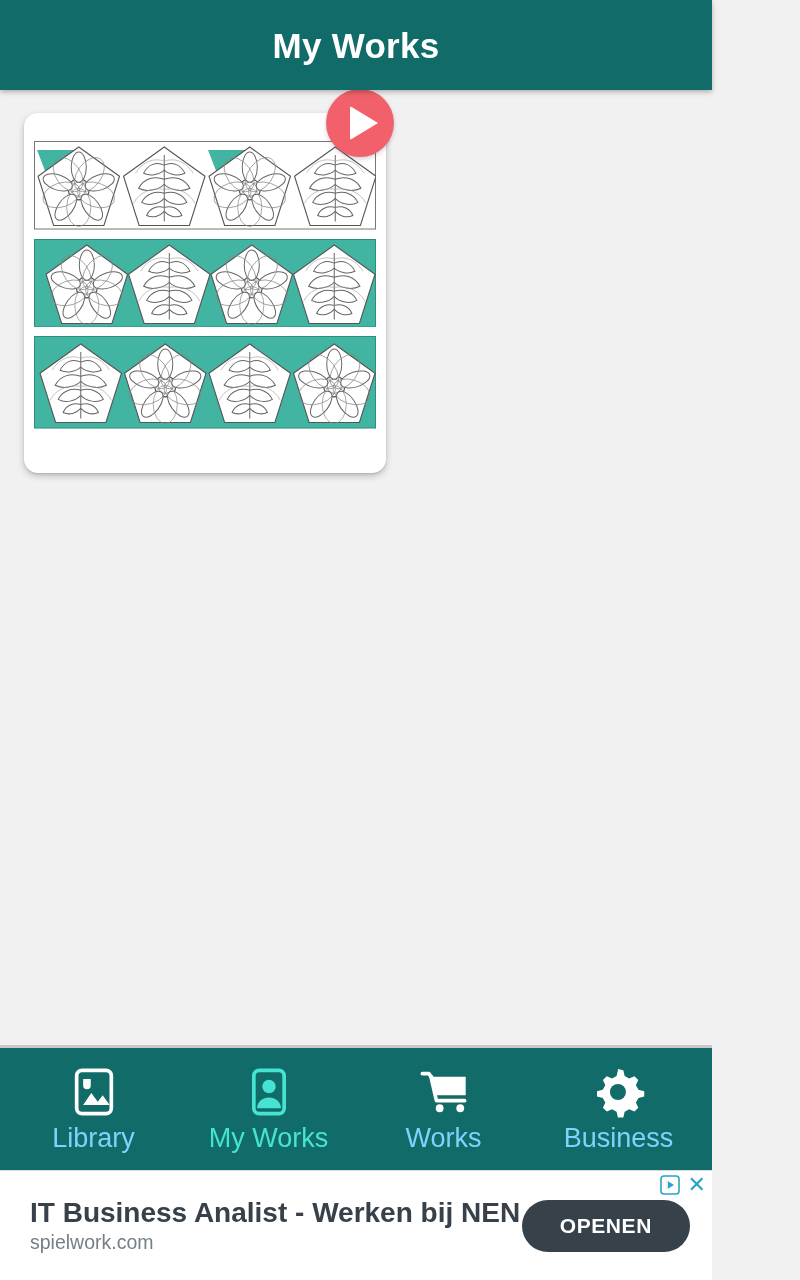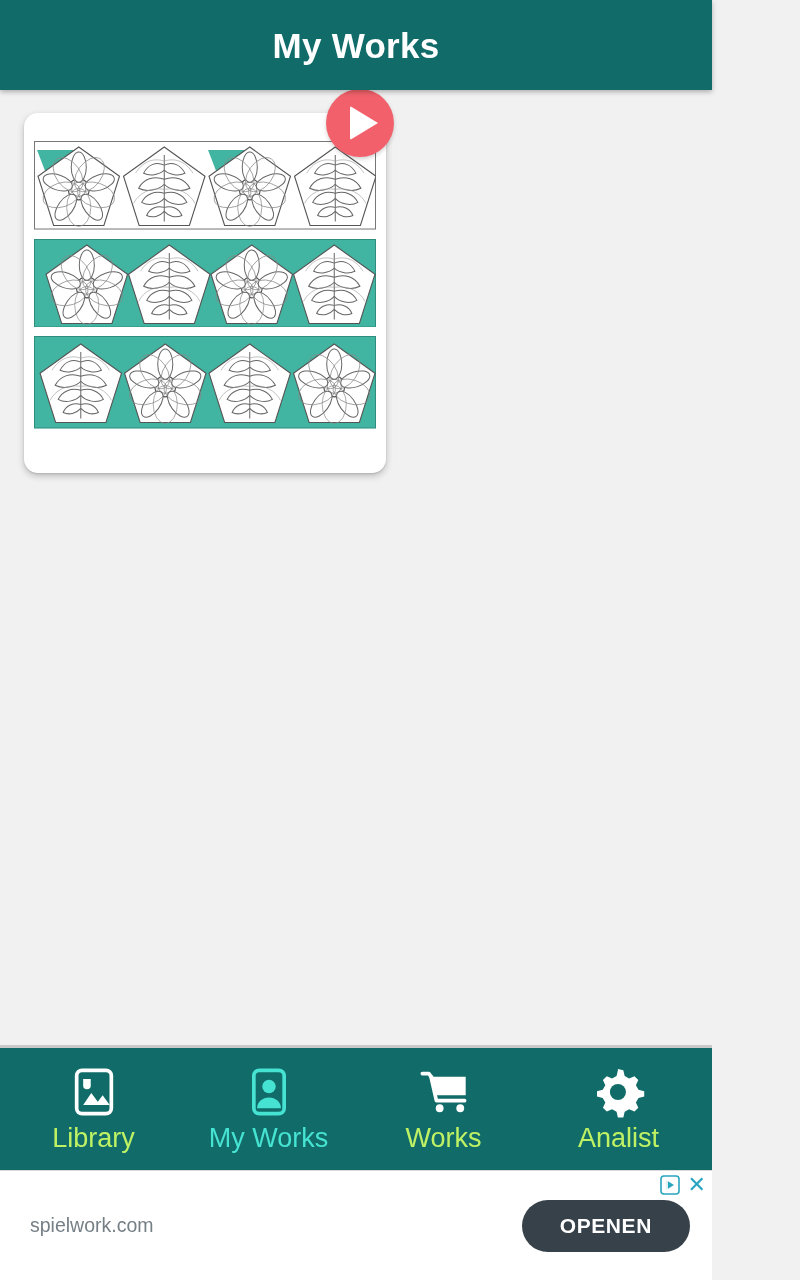--- a/index.html
+++ b/index.html
@@ -117,21 +117,21 @@
     flex-direction: column;
     align-items: center;
     justify-content: center;
     gap: 7px;
     width: 190px;
     cursor: pointer;
   }
   .nav-icon { width: 52px; height: 52px; display: block; }
   .nav-label {
     font-size: 27px;
-    color: #bef264;
+    color: #7dd3fc;
     line-height: 1;
     font-weight: normal;
   }
   .nav-item.active .nav-label { color: #46e3d2; }
 
   
   .ad-banner {
     flex: 0 0 110px;
     height: 110px;
     background: #ffffff;
@@ -339,36 +339,37 @@
         <circle cx="39" cy="39" r="3.6" fill="#ffffff"></circle>
       </svg>
       <span class="nav-label">Works</span>
     </div>
 
     <div class="nav-item">
       <svg class="nav-icon" viewBox="0 0 48 48">
         <path d="M24 2 l5.2 1.1 l1.3 5.5 l4.3 2.5 l5.1 -2.3 l3.7 3.7 l-2.3 5.1 l2.5 4.3 l5.5 1.3 v5.2 l-5.5 1.3 l-2.5 4.3 l2.3 5.1 l-3.7 3.7 l-5.1 -2.3 l-4.3 2.5 l-1.3 5.5 h-5.2 l-1.3 -5.5 l-4.3 -2.5 l-5.1 2.3 l-3.7 -3.7 l2.3 -5.1 l-2.5 -4.3 l-5.5 -1.3 v-5.2 l5.5 -1.3 l2.5 -4.3 l-2.3 -5.1 l3.7 -3.7 l5.1 2.3 l4.3 -2.5 l1.3 -5.5 z" fill="#ffffff" transform="translate(-1.2,0) scale(0.96) translate(1.2,1)"></path>
         <circle cx="23" cy="24" r="7.4" fill="#116b68"></circle>
       </svg>
-      <span class="nav-label">Analist</span>
+      <span class="nav-label">Business</span>
     </div>
 
   </div>
 
   <div class="ad-banner">
 
     <div class="ad-controls">
       <svg class="adchoices" viewBox="0 0 20 20">
         <rect x="1" y="1" width="18" height="18" rx="3" fill="none" stroke="#2aa5c0" stroke-width="1.6"></rect>
         <path d="M6 5 L6 15 L14 10 Z" fill="#2aa5c0"></path>
         <rect x="5" y="5" width="3" height="10" fill="#ffffff" opacity="0.85"></rect>
       </svg>
       <span class="ad-close">✕</span>
     </div>
 
     <div class="ad-text">
+      <div class="ad-headline">IT Business Analist - Werken bij NEN</div>
       <div class="ad-url">spielwork.com</div>
     </div>
 
     <button class="ad-cta">OPENEN</button>
   </div>
 
 </div>
 
 </body></html>

